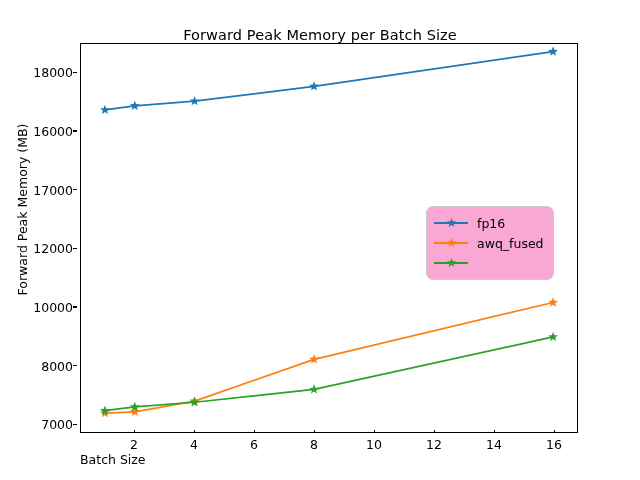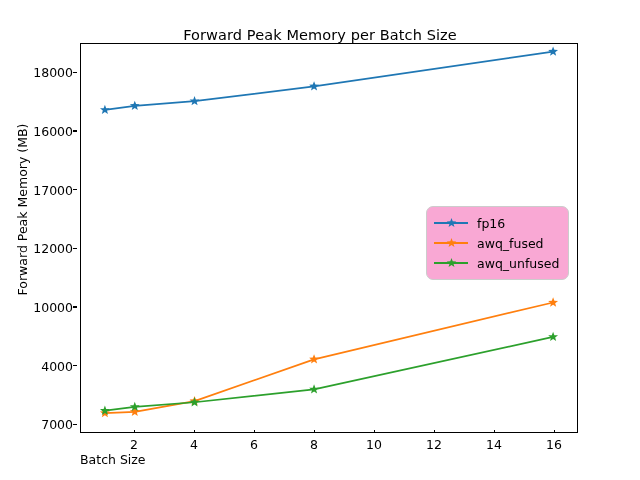--- a/index.html
+++ b/index.html
@@ -159,21 +159,21 @@
 
 <div id="figure">
 
   <div id="chart-title">Forward Peak Memory per Batch Size</div>
 
   <div id="ylabel">Forward Peak Memory (MB)</div>
 
   <div id="ytick-labels">
       <div class="ytick-label" style="top: 381.203px;">7000</div>
       <div class="ytick-mark" style="top: 380.703px; left: 73px;"></div>
-      <div class="ytick-label" style="top: 322.556px;">4000</div>
+      <div class="ytick-label" style="top: 322.556px;">8000</div>
       <div class="ytick-mark" style="top: 322.056px; left: 73px;"></div>
       <div class="ytick-label" style="top: 263.91px;">10000</div>
       <div class="ytick-mark" style="top: 263.41px; left: 73px;"></div>
       <div class="ytick-label" style="top: 205.263px;">12000</div>
       <div class="ytick-mark" style="top: 204.763px; left: 73px;"></div>
       <div class="ytick-label" style="top: 146.617px;">17000</div>
       <div class="ytick-mark" style="top: 146.117px; left: 73px;"></div>
       <div class="ytick-label" style="top: 87.9699px;">16000</div>
       <div class="ytick-mark" style="top: 87.4699px; left: 73px;"></div>
       <div class="ytick-label" style="top: 29.3233px;">18000</div>
@@ -249,17 +249,16 @@
         </span>
         <span class="legend-text">awq_fused</span>
       </div>
       <div class="legend-row">
         <span class="legend-swatch">
           <span class="lg-line" style="background: rgb(44, 160, 44);"></span>
           <svg class="lg-star" viewBox="0 0 11 14">
             <polygon points="5.50,2.00 6.73,5.30 10.26,5.45 7.50,7.65 8.44,11.05 5.50,9.10 2.56,11.05 3.50,7.65 0.74,5.45 4.27,5.30" fill="#2ca02c"></polygon>
           </svg>
         </span>
-        <span class="legend-text">awq_unfused</span>
       </div>
     </div>
 
 </div>
 
 </body></html>

